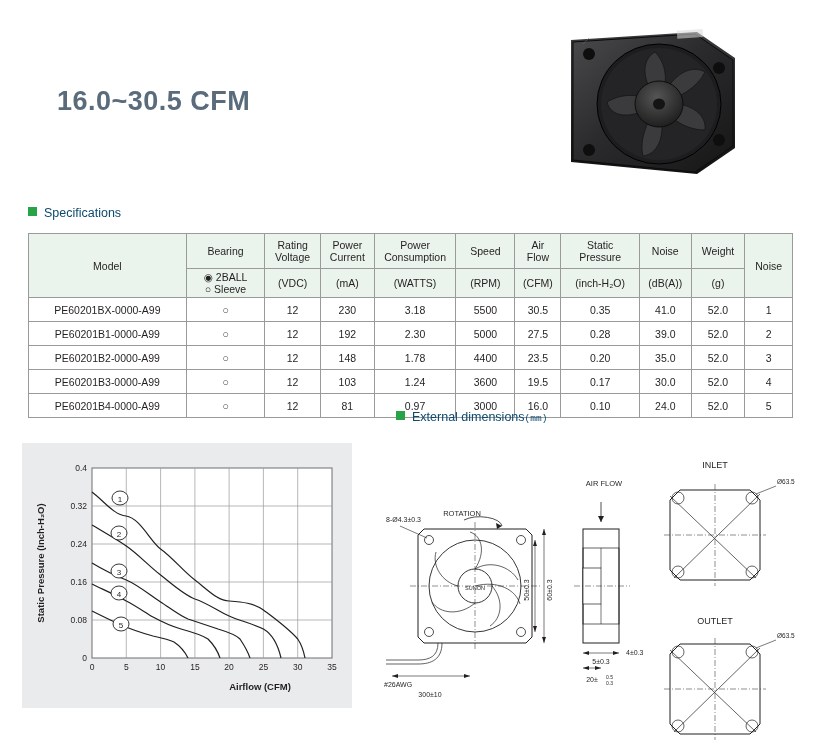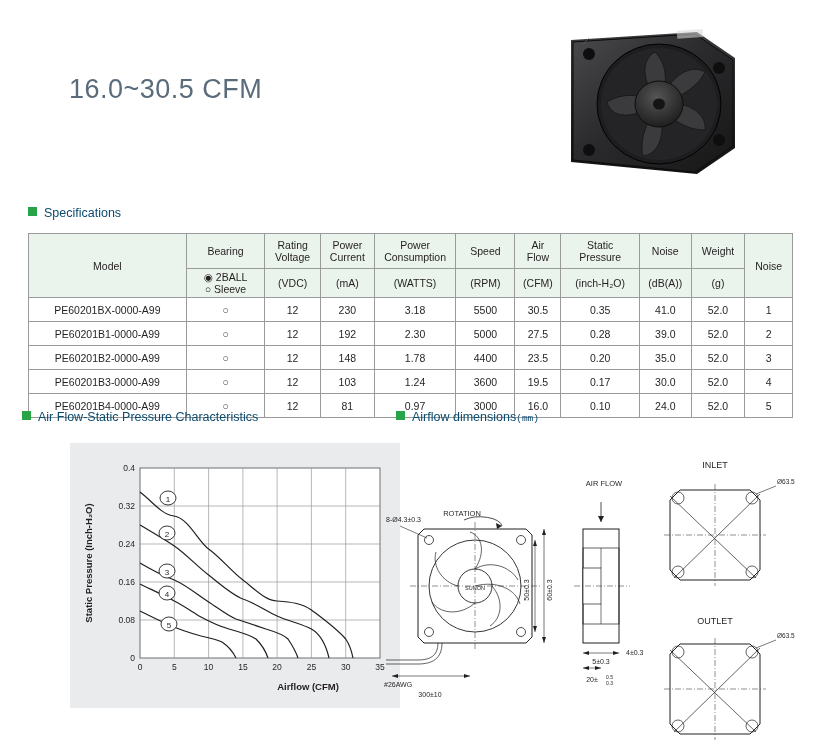--- a/index.html
+++ b/index.html
@@ -8,24 +8,23 @@
     background:#ffffff;
     font-family:"Liberation Sans", sans-serif;
     color:#231f20;
     position:relative;
     overflow:hidden;
   }
   .page{position:relative;width:821px;height:755px;}
 
   
   .hero-title{
-    position:absolute;left:57px;top:74px;
-    font-size:27px;font-weight:normal;color:#5a6b7b;
+    position:absolute;left:57px;top:86px;
+    font-size:27px;font-weight:bold;color:#5a6b7b;
     letter-spacing:0.5px;
-    margin-left:12px;
   }
   .fan-photo{
     position:absolute;left:559px;top:22px;width:190px;height:165px;
   }
 
   
   .sec-head{position:absolute;font-size:12.5px;color:#0c4a6e;}
   .sec-head .sq{
     display:inline-block;width:9px;height:9px;background:#27a348;
     margin-right:7px;vertical-align:1px;
@@ -64,21 +63,20 @@
   .col-curve{width:46px;}
   tbody td{height:19px;}
   .bearing-cell{font-size:11px;color:#4b4b4b;}
   .bearing-head{line-height:1.1;font-size:8.5px;text-align:left;padding-left:6px;}
   .bearing-head .b-line{display:block;white-space:nowrap;}
 
   
   .chart-box{
     position:absolute;left:22px;top:443px;width:330px;height:265px;
     background:#e9ebec;
-    margin-left:48px;
   }
   .chart-svg{position:absolute;left:0;top:0;}
 
   
   .dims{position:absolute;left:378px;top:440px;width:430px;height:310px;}
 </style>
 </head>
 <body>
 
 <div class="page">
@@ -231,26 +229,23 @@
           <td>16.0</td>
           <td>0.10</td>
           <td>24.0</td>
           <td>52.0</td>
           <td>5</td>
         </tr>
       </tbody>
     </table>
   </div>
 
-  <div class="sec-head" style="left:22px;top:410px;">
-    <span class="sq"></span><span>Air Flow-Static Pressure Characteristics</span>
-  </div>
 
   <div class="sec-head" style="left:396px;top:410px;">
-    <span class="sq"></span><span>Airflow dimensions</span><span class="small">(mm)</span>
+    <span class="sq"></span><span>External dimensions</span><span class="small">(mm)</span>
   </div>
 
   <div class="chart-box">
     <svg class="chart-svg" width="330" height="265" viewBox="0 0 330 265">
 
       <rect x="70" y="25" width="240" height="190" fill="#ffffff" stroke="#6f6f6f" stroke-width="1"></rect>
 
       <g stroke="#9a9a9a" stroke-width="0.7">
         <line x1="104.3" y1="25" x2="104.3" y2="215"></line>
         <line x1="138.6" y1="25" x2="138.6" y2="215"></line>

